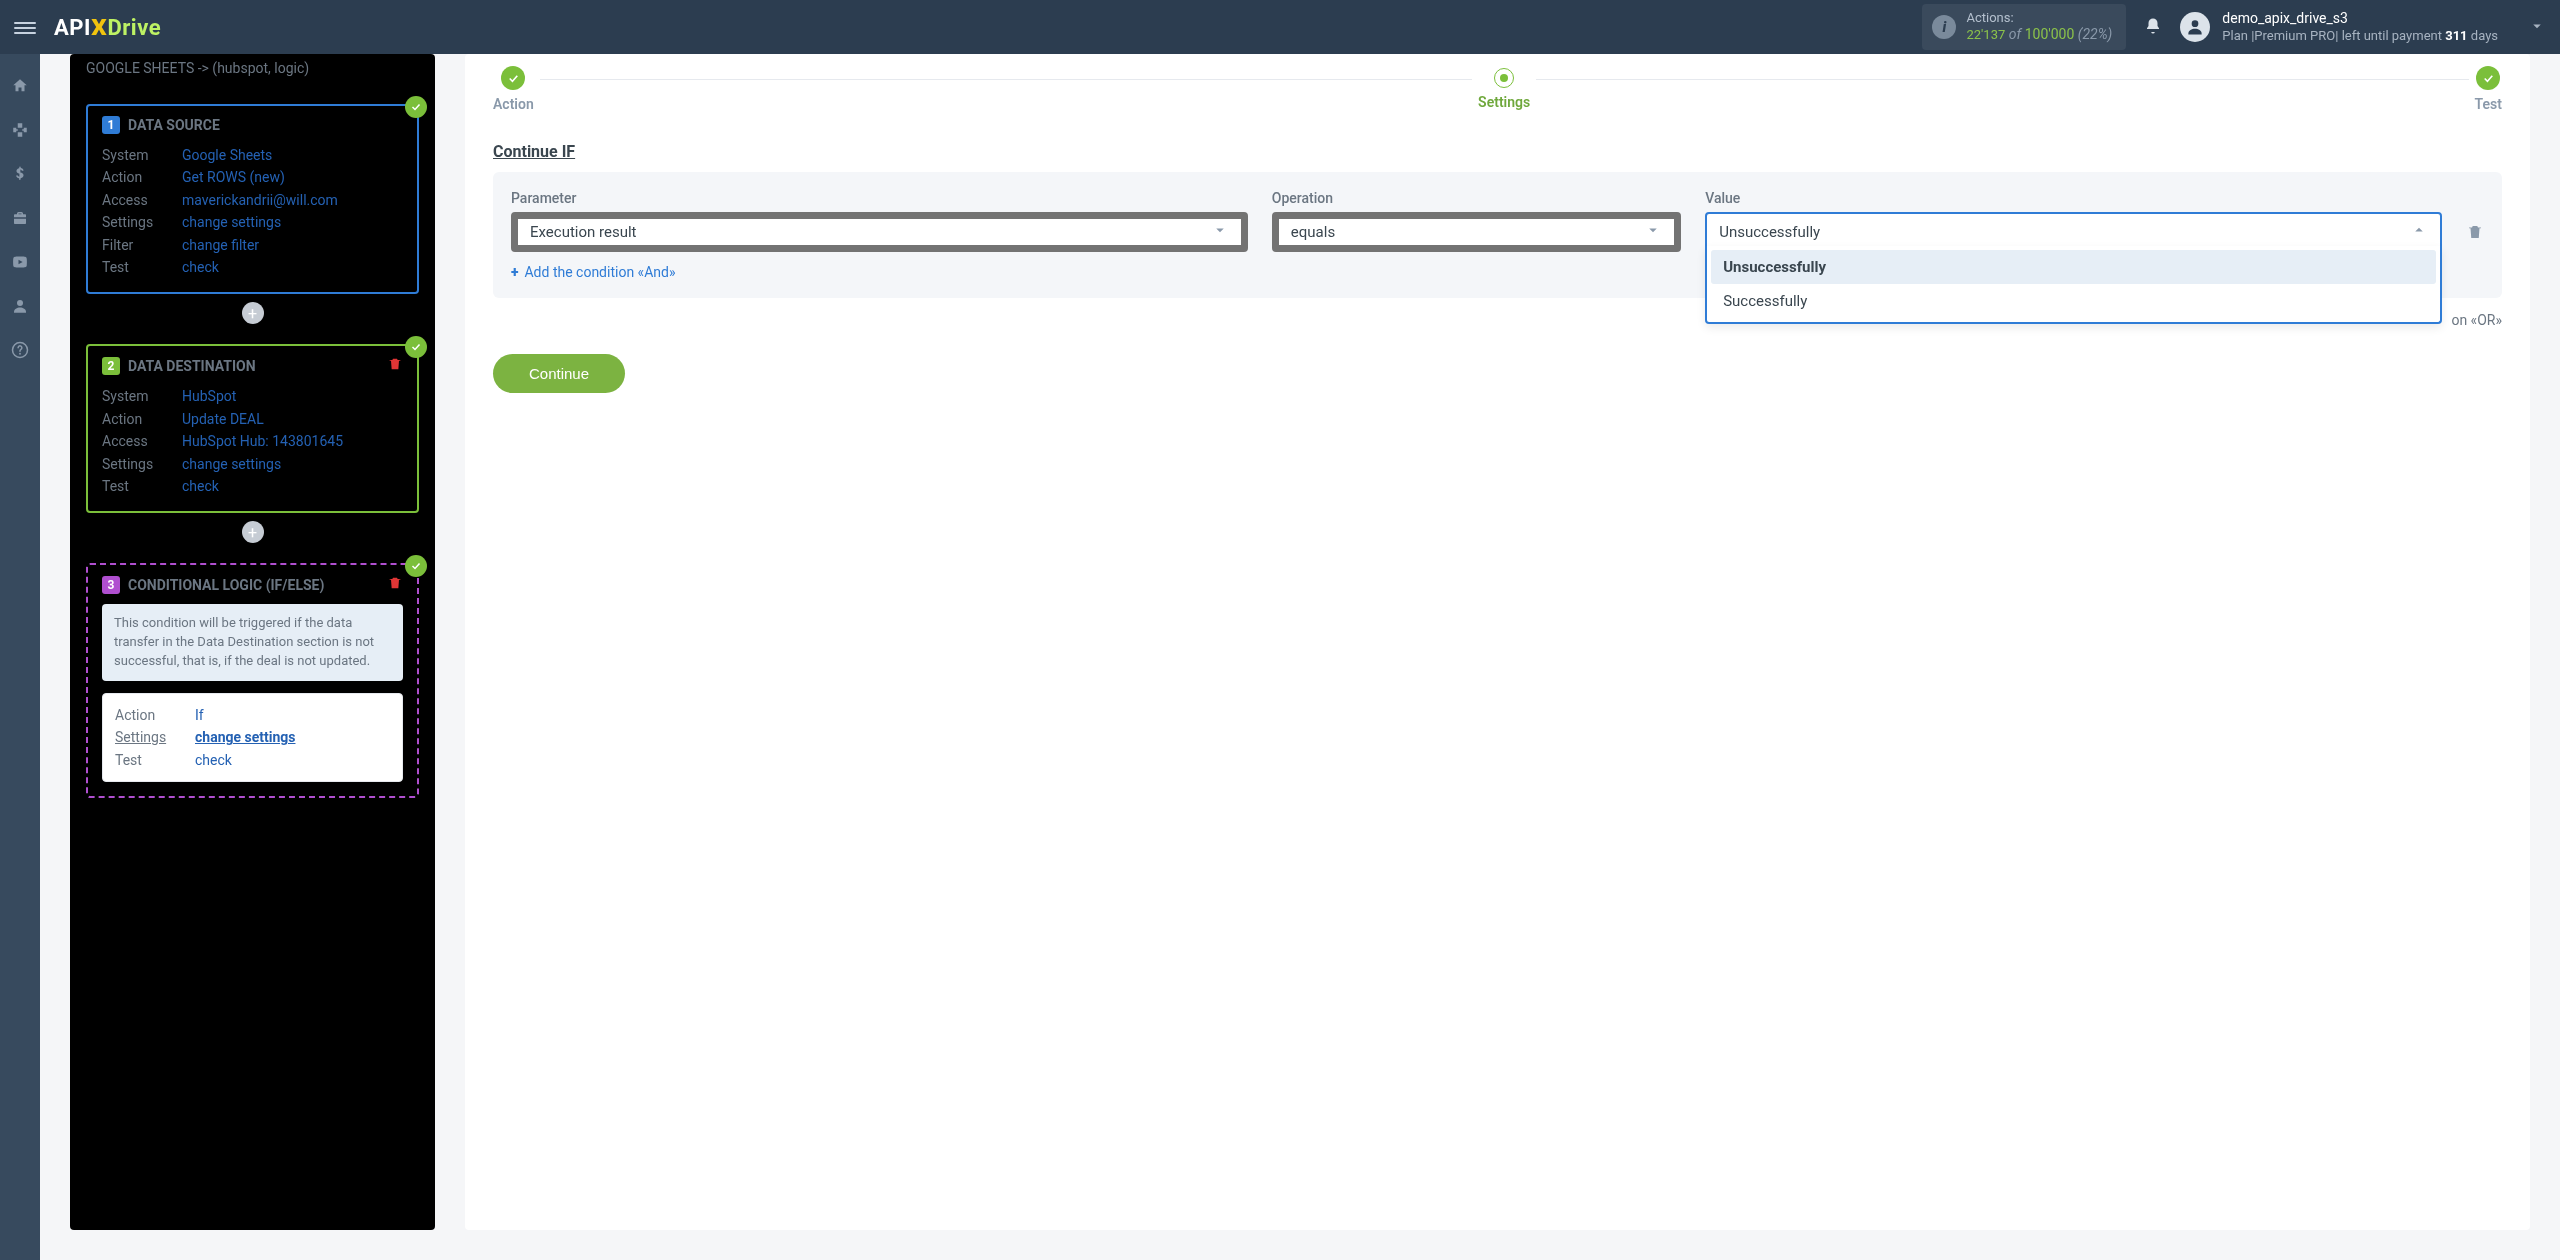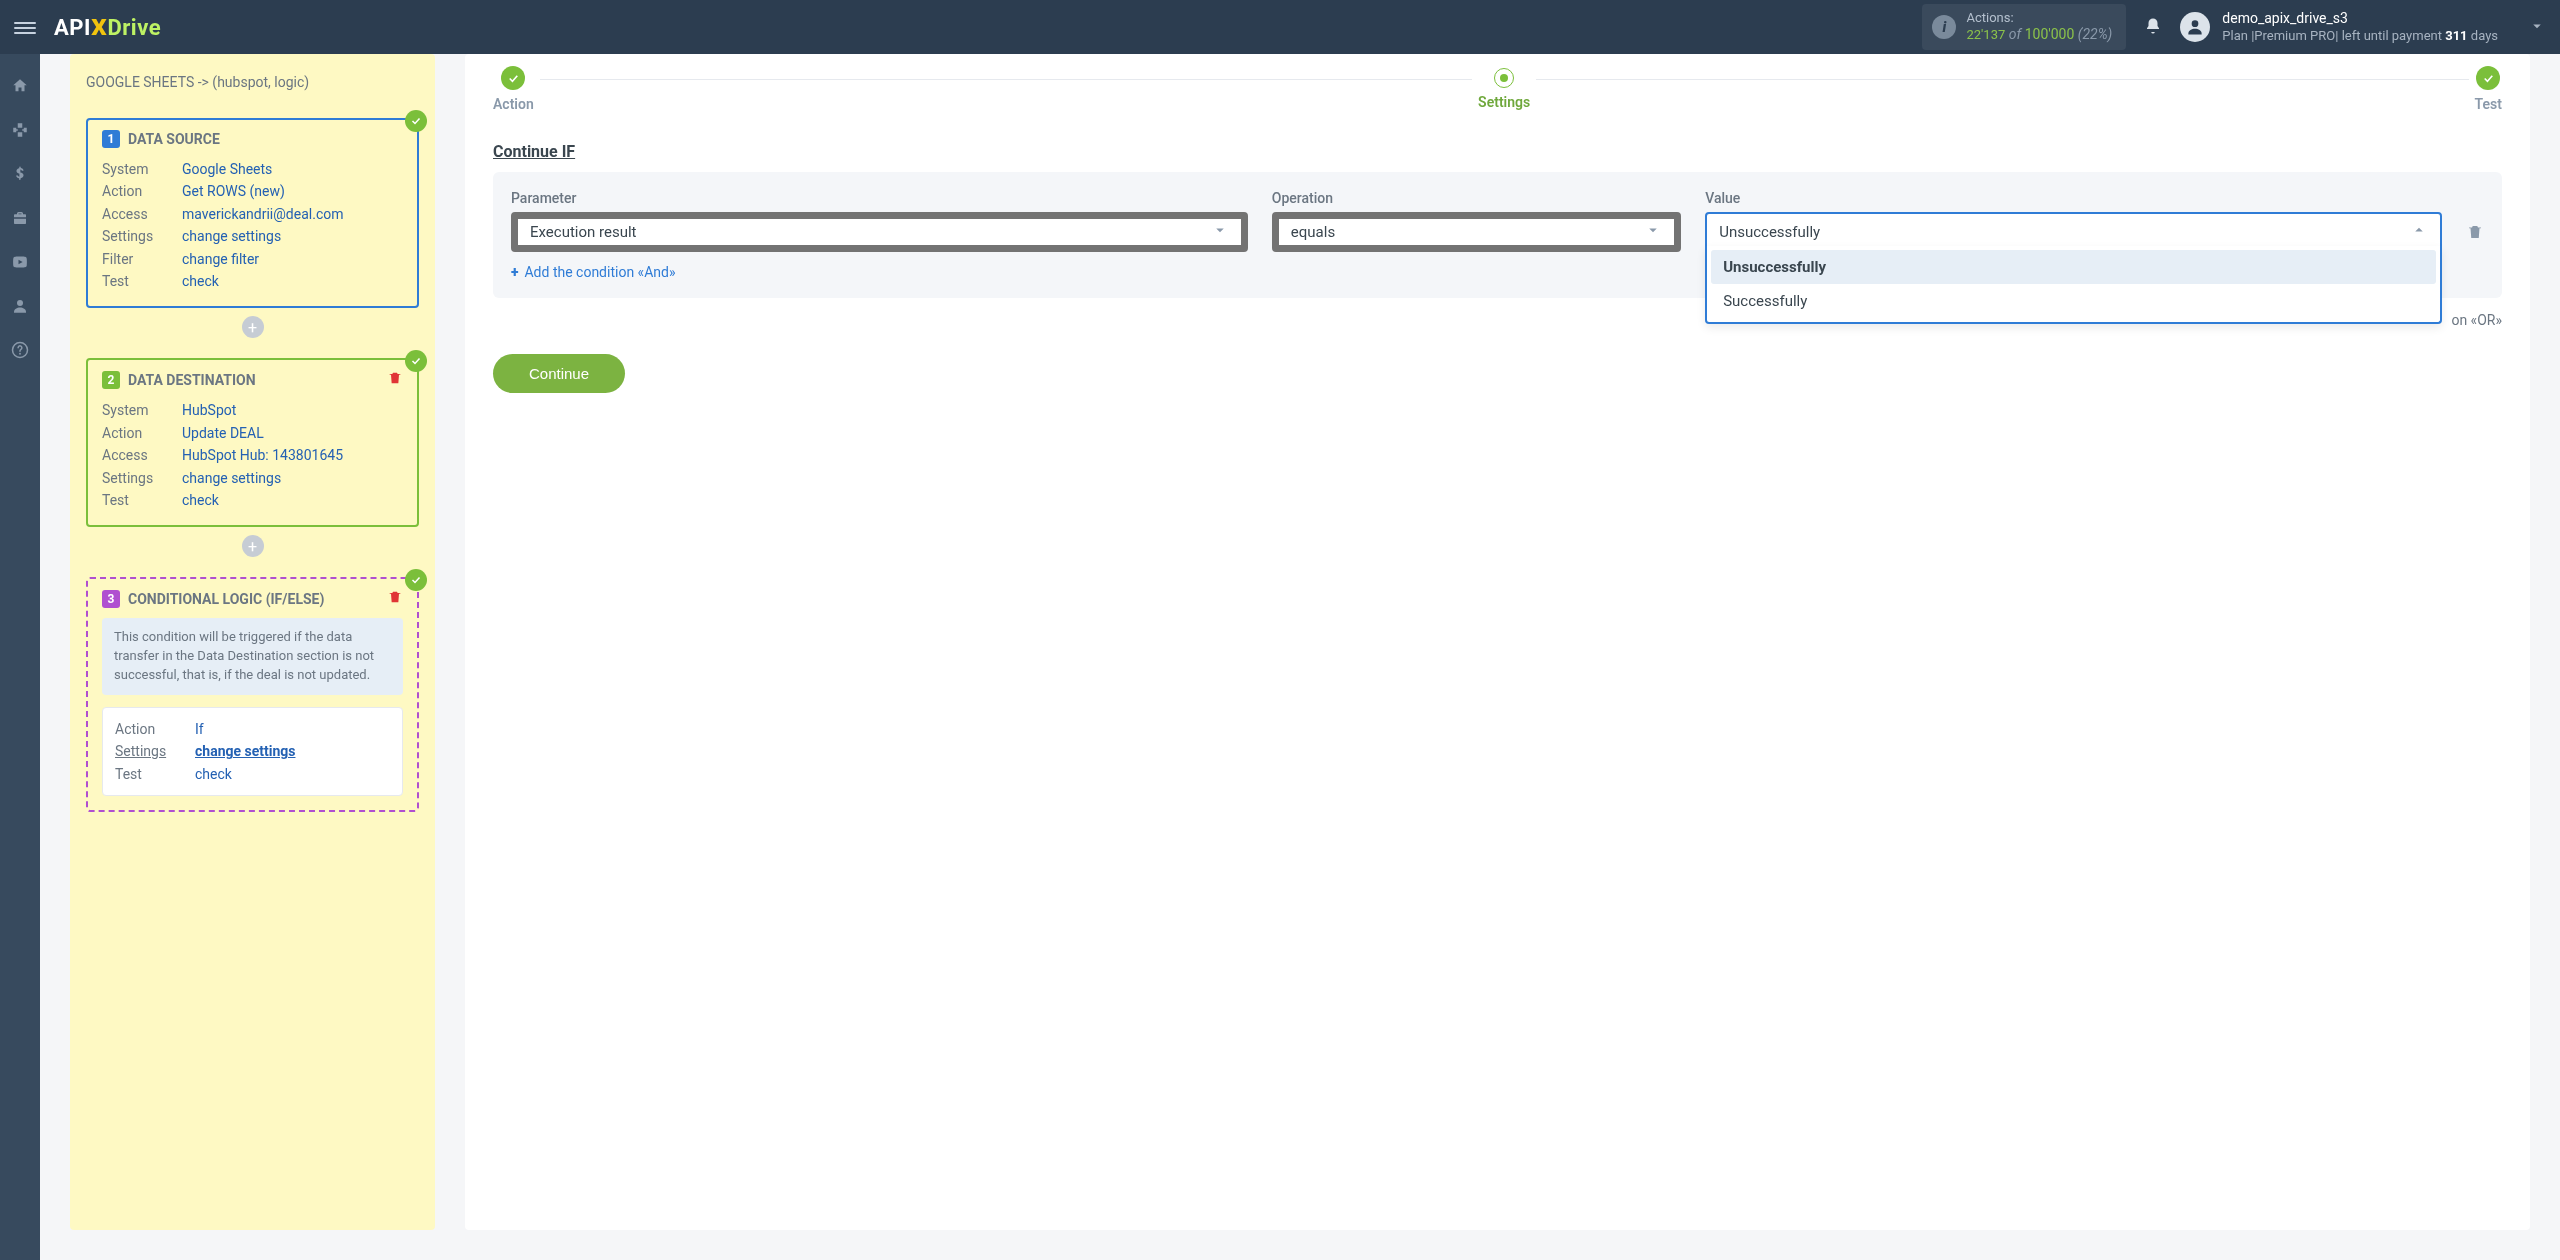--- a/index.html
+++ b/index.html
@@ -29,21 +29,21 @@
 .prof-txt .plan { color: #a7b3c1; font-size: 13px; }
 .prof-txt .plan b { color: #fff; font-weight: 700; }
 .chev { margin-left: 30px; color: #a7b3c1; cursor: pointer; }
 
 .main { display: flex; }
 .sidenav { width: 40px; background: #374a5e; min-height: calc(100vh - 54px); display: flex; flex-direction: column; align-items: center; padding-top: 12px; gap: 4px; }
 .sidenav .navitem { width: 40px; height: 40px; display: flex; align-items: center; justify-content: center; color: #8a99aa; cursor: pointer; }
 .sidenav .navitem svg { width: 18px; height: 18px; fill: currentColor; }
 
 .workspace { flex: 1; display: flex; gap: 30px; padding: 0 30px 30px 30px; }
-.leftcol { width: 365px; background: #fef9c3; border-radius: 4px; padding: 16px 16px 20px 16px; min-height: 100%; overflow: visible; }
+.leftcol { width: 365px; background: #000000; border-radius: 4px; padding: 2px 16px 20px 16px; min-height: 100%; overflow: visible; }
 .breadcrumb { color: #6b7682; font-size: 14px; padding: 4px 0 8px 0; }
 .card { position: relative; border: 2px solid; border-radius: 4px; padding: 10px 14px 14px 14px; margin-top: 20px; }
 .card.blue { border-color: #2f7cd6; }
 .card.green { border-color: #7bbf3a; }
 .card.purple { border: 2px dashed #b04fd0; }
 .check-badge { position: absolute; top: -10px; right: -10px; width: 22px; height: 22px; border-radius: 50%; background: #7bbf3a; display: flex; align-items: center; justify-content: center; color: #fff; }
 .check-badge svg { width: 12px; height: 12px; stroke: #fff; stroke-width: 3; fill: none; }
 .card-head { display: flex; align-items: center; gap: 8px; color: #6b7682; font-weight: 700; font-size: 14px; margin-bottom: 10px; }
 .badge-num { width: 18px; height: 18px; border-radius: 3px; color: #fff; font-size: 12px; display: flex; align-items: center; justify-content: center; font-weight: 700; }
 .badge-num.b1 { background: #2f7cd6; }
@@ -203,21 +203,21 @@
         <div class="kv">
             <div class="k">System</div>
             <div class="v">Google Sheets</div>
           </div>
         <div class="kv">
             <div class="k">Action</div>
             <div class="v">Get ROWS (new)</div>
           </div>
         <div class="kv">
             <div class="k">Access</div>
-            <div class="v">maverickandrii@deal.com</div>
+            <div class="v">maverickandrii@will.com</div>
           </div>
         <div class="kv">
             <div class="k">Settings</div>
             <div class="v">change settings</div>
           </div>
         <div class="kv">
             <div class="k">Filter</div>
             <div class="v">change filter</div>
           </div>
         <div class="kv">

